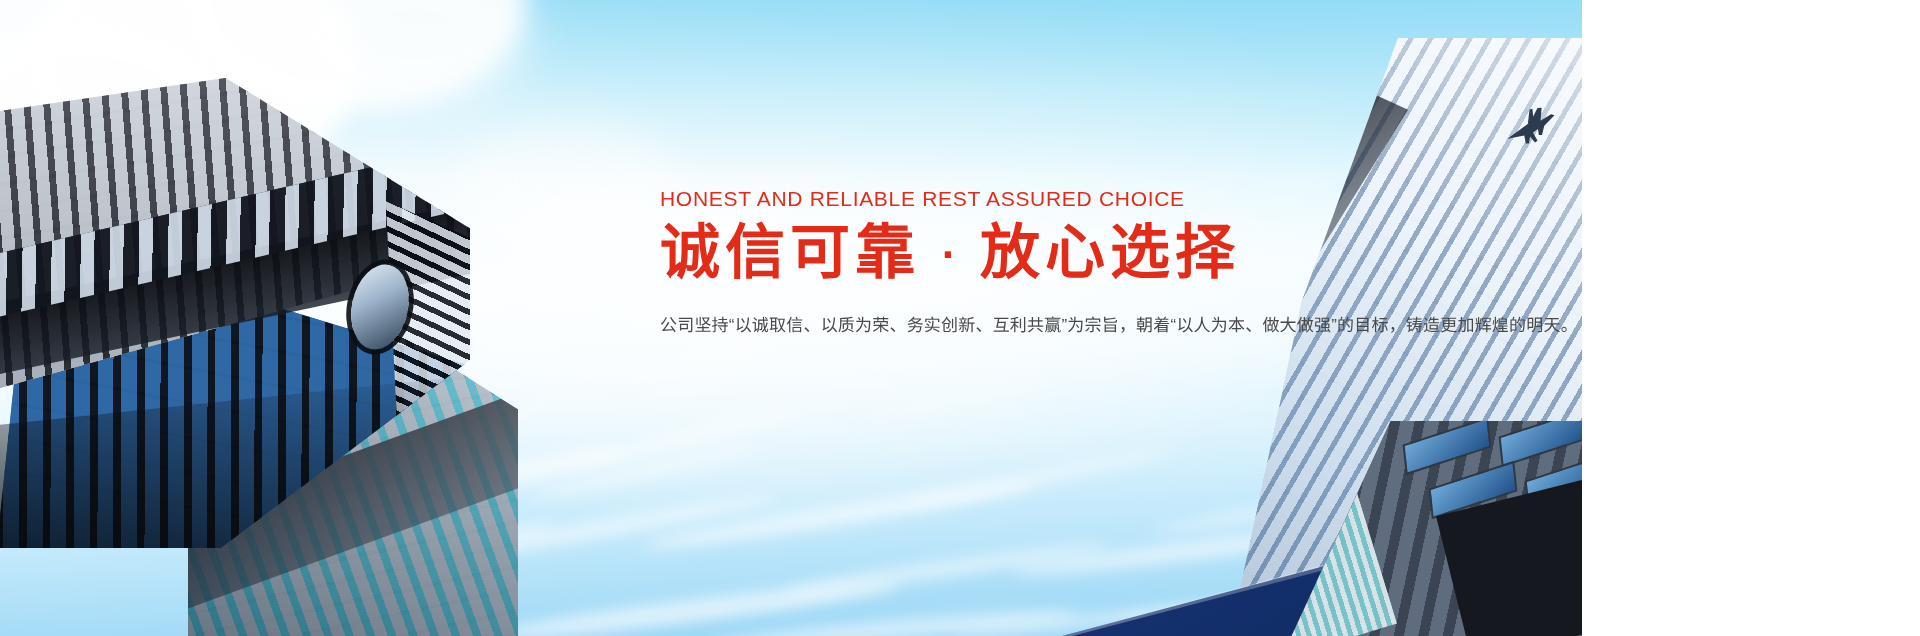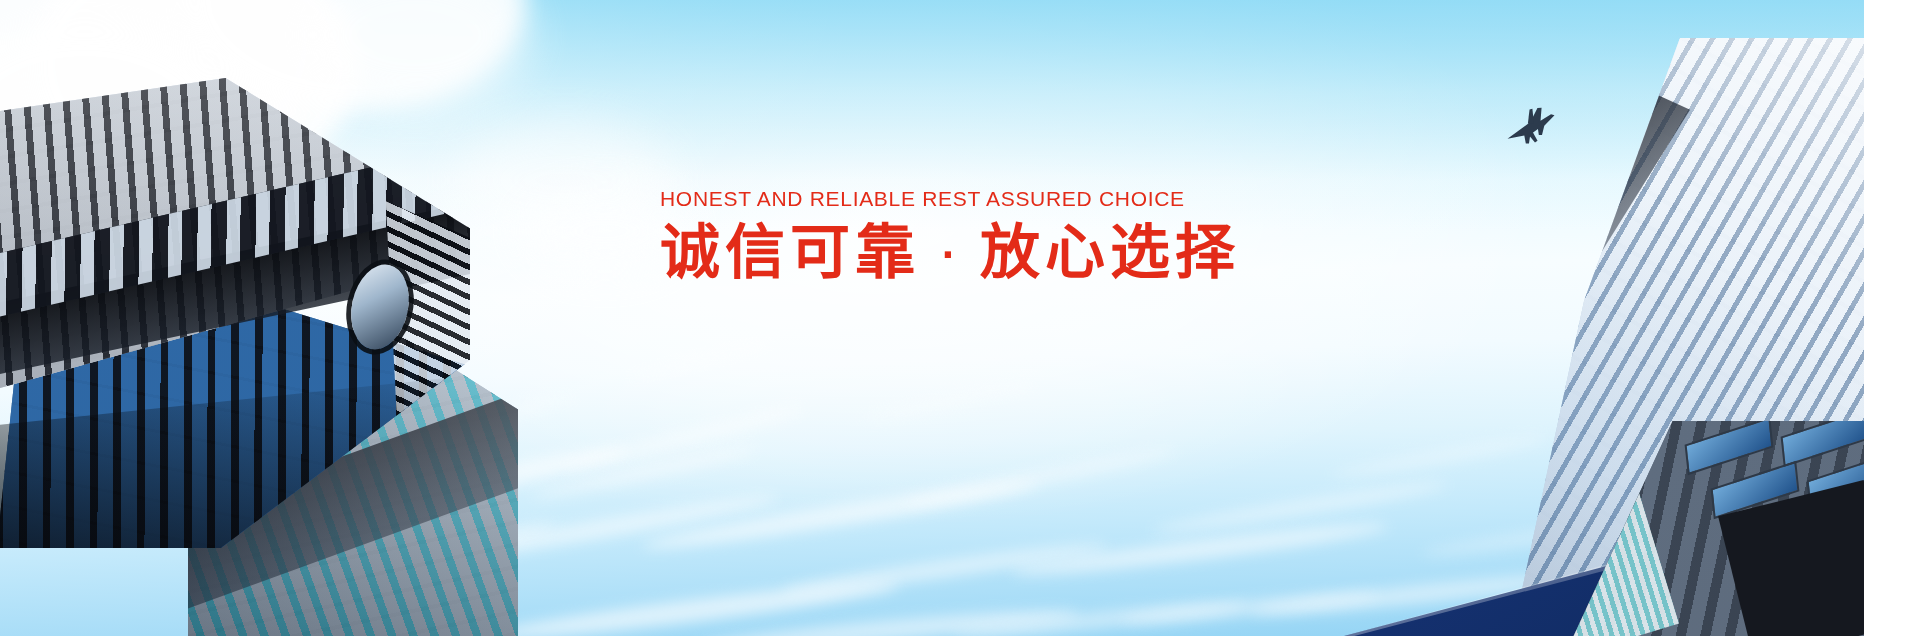--- a/index.html
+++ b/index.html
@@ -8,21 +8,21 @@
     padding: 0;
     background: #ffffff;
   }
   body {
     font-family: "Liberation Sans", "DejaVu Sans", sans-serif;
   }
 
   
   .banner {
     position: relative;
-    width: 1864px;
+    width: 1582px;
     height: 636px;
     overflow: hidden;
     background: #fef9c3;
   }
 
   
   .sky {
     position: absolute;
     inset: 0;
     background:
@@ -491,15 +491,16 @@
 
     <p class="eyebrow" style="color: rgb(227, 43, 24);">HONEST AND RELIABLE  REST ASSURED CHOICE</p>
 
     <h1 class="headline" style="color: rgb(227, 43, 24);">
       <span>诚信可靠</span>
       <span class="dot">·</span>
       <span>放心选择</span>
     </h1>
 
 
+    <p class="body-line" style="color: rgb(74, 74, 74);">公司坚持“以诚取信、以质为荣、务实创新、互利共赢”为宗旨，朝着“以人为本、做大做强”的目标，铸造更加辉煌的明天。</p>
   </div>
 
 </div>
 
 </body></html>

